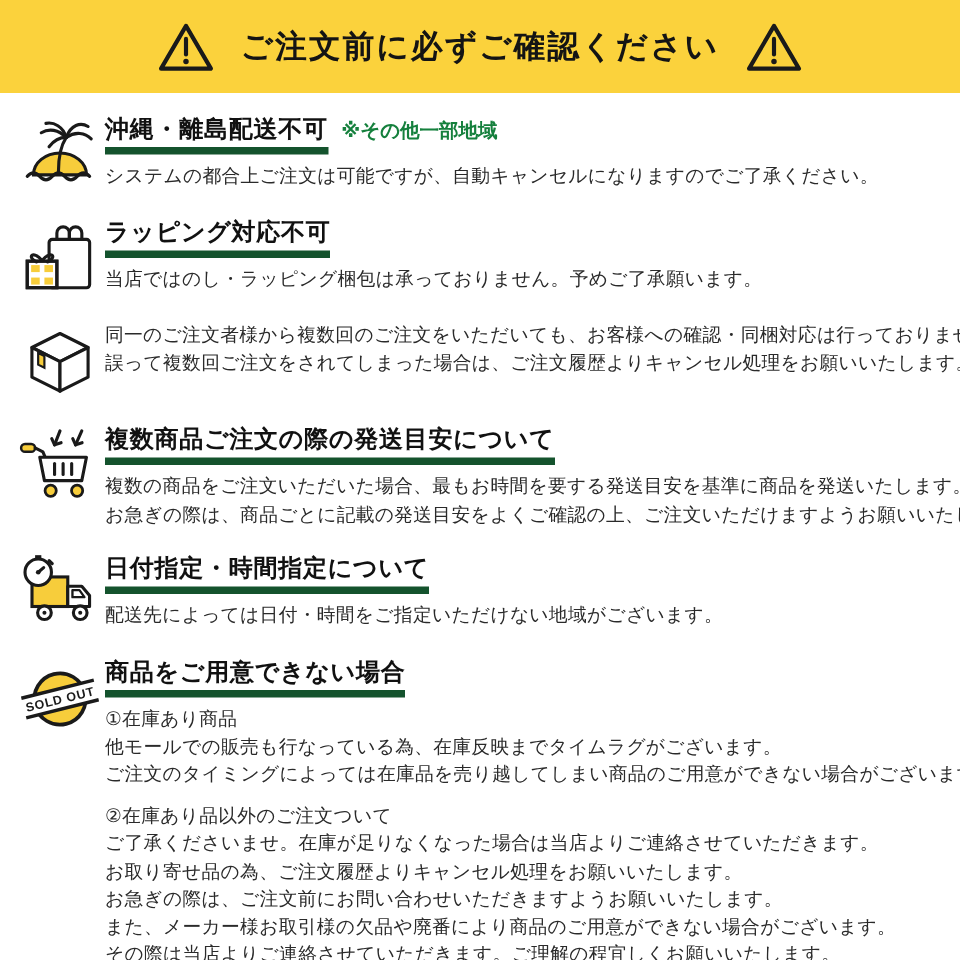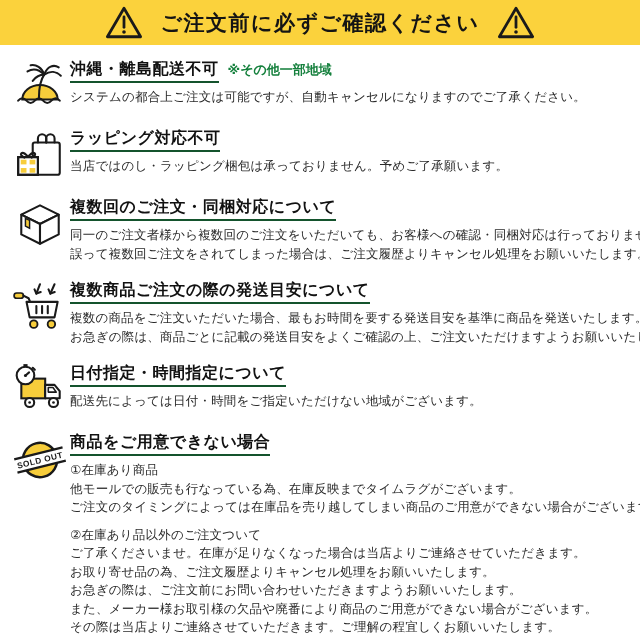--- a/index.html
+++ b/index.html
@@ -3,39 +3,39 @@
 <meta charset="utf-8">
 <style>
   * { box-sizing: border-box; }
   html, body { margin: 0; padding: 0; }
   body {
     width: 640px; height: 640px; background: #ffffff; overflow: hidden;
     font-family: "Liberation Sans", "DejaVu Sans", sans-serif;
     color: #1c1c1c;
   }
   .banner {
-    height: 45px; background: #FBD23C;
+    height: 62px; background: #FBD23C;
     display: flex; align-items: center; justify-content: center; gap: 18px;
   }
   .banner-title {
     font-size: 21px; font-weight: bold; letter-spacing: 1.5px; color: #141414;
   }
   .warn-svg { display: block; }
   .content { padding: 13px 8px 0 10px; }
   .section { display: flex; margin-bottom: 16px; }
   .section:last-child { margin-bottom: 0; }
   .icon-cell {
     flex: 0 0 60px; width: 60px;
     display: flex; justify-content: center; align-items: flex-start; padding-top: 1px;
   }
   .text-cell { flex: 1; min-width: 0; padding-top: 1px; }
   .title-row { display: flex; align-items: baseline; gap: 9px; margin-bottom: 5px; }
   .sec-title {
     font-size: 16px; font-weight: bold; color: #111; letter-spacing: 0.5px;
-    border-bottom: 2px solid #14532d; padding-bottom: 1px; display: inline-block;
+    border-bottom: 5px solid #14532d; padding-bottom: 1px; display: inline-block;
   }
   .sec-note { font-size: 13px; font-weight: bold; color: #15803d; }
   .sec-line {
     font-size: 12.5px; line-height: 18.5px; color: #2a2a2a;
     letter-spacing: 0.2px; white-space: nowrap;
   }
   .gap-top { margin-top: 9px; }
   svg .ln { stroke: #1a1a1a; stroke-width: 2; fill: none; stroke-linecap: round; stroke-linejoin: round; }
   svg .fillw { fill: #ffffff; }
   svg .filly { fill: #F7CD3B; }
@@ -111,23 +111,20 @@
   <div class="section">
     <div class="icon-cell">
       <svg width="52" height="52" viewBox="0 0 50 50">
         <polygon class="fillw" points="25,8 43,17 25,26 7,17" stroke="#1a1a1a" stroke-width="2" stroke-linejoin="round"></polygon>
         <polygon class="fillw" points="7,17 25,26 25,45 7,36" stroke="#1a1a1a" stroke-width="2" stroke-linejoin="round"></polygon>
         <polygon class="fillw" points="43,17 25,26 25,45 43,36" stroke="#1a1a1a" stroke-width="2" stroke-linejoin="round"></polygon>
         <polygon class="filly" points="11,20.5 15,22.5 15,30 11,28" stroke="#1a1a1a" stroke-width="1.4"></polygon>
       </svg>
     </div>
     <div class="text-cell">
-      <div class="title-row">
-        <span class="sec-title">複数回のご注文・同梱対応について</span>
-      </div>
       <div class="sec-line">同一のご注文者様から複数回のご注文をいただいても、お客様への確認・同梱対応は行っておりません。</div>
       <div class="sec-line">誤って複数回ご注文をされてしまった場合は、ご注文履歴よりキャンセル処理をお願いいたします。</div>
     </div>
   </div>
 
   <div class="section">
     <div class="icon-cell">
       <svg width="56" height="52" viewBox="0 0 54 50">
         <rect class="filly" x="2" y="12.5" width="9" height="5" rx="2.5" stroke="#1a1a1a" stroke-width="1.6"></rect>
         <path class="ln" d="M11 15 L16 17.5 L17.5 21"></path>

